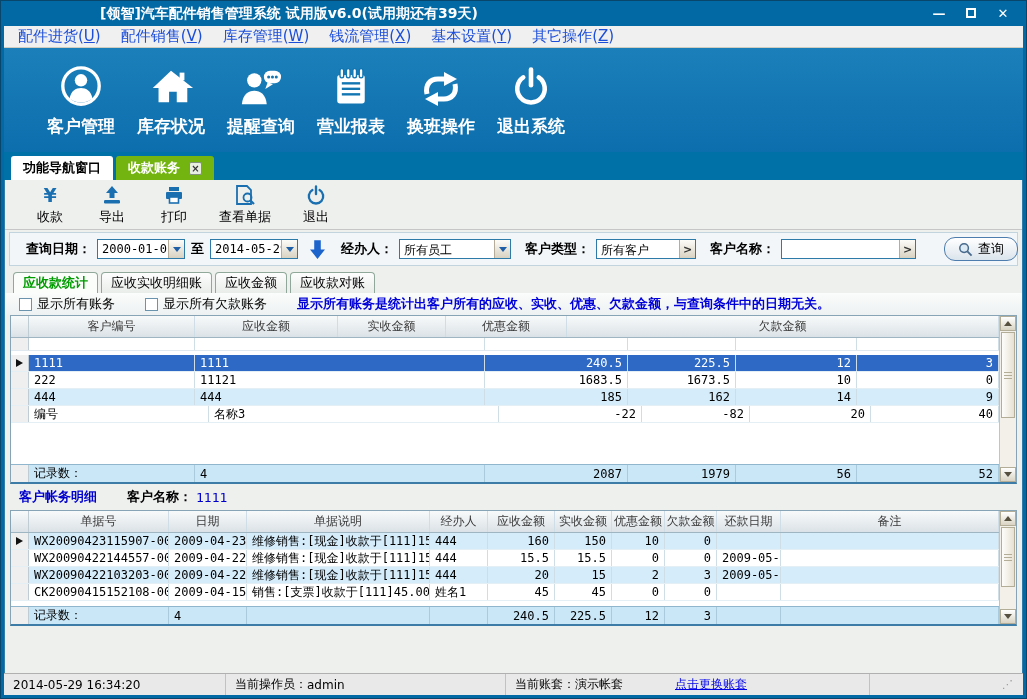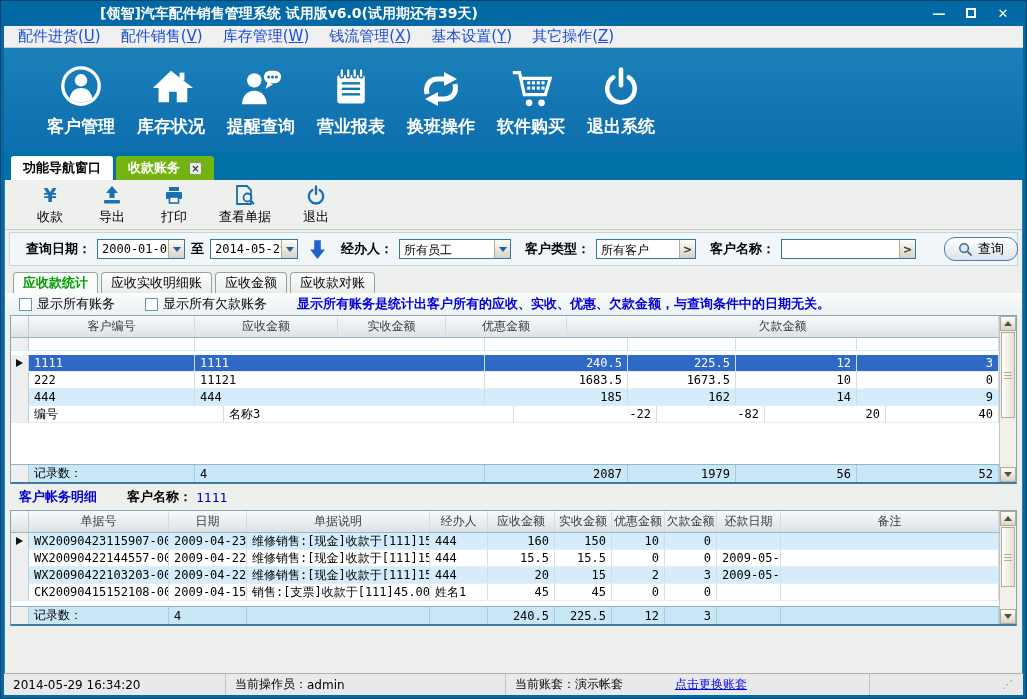--- a/index.html
+++ b/index.html
@@ -194,40 +194,20 @@
             <path d="M10 26c-2-9 3-15 11-15h8" fill="none" stroke="#fff" stroke-width="5"></path>
             <polygon points="27,4 40,11 27,18" fill="#fff"></polygon>
             <path d="M38 16c2 9-3 15-11 15h-8" fill="none" stroke="#fff" stroke-width="5"></path>
             <polygon points="21,24 8,31 21,38" fill="#fff"></polygon>
           </svg>
         </span>
         <span class="tb-label">换班操作</span>
       </div>
       <div class="tb-item">
         <span class="tb-icon">
-          <svg width="46" height="44" viewBox="0 0 48 46">
-            <path d="M5 7h7l5 23h22l5-17H14" fill="none" stroke="#fff" stroke-width="3.4"></path>
-            <circle cx="22" cy="38.5" r="3.5" fill="#fff"></circle>
-            <circle cx="35" cy="38.5" r="3.5" fill="#fff"></circle>
-            <g fill="#fff">
-              <rect x="20" y="16" width="3.2" height="3.2"></rect>
-              <rect x="25" y="16" width="3.2" height="3.2"></rect>
-              <rect x="30" y="16" width="3.2" height="3.2"></rect>
-              <rect x="35" y="16" width="3.2" height="3.2"></rect>
-              <rect x="20" y="21.5" width="3.2" height="3.2"></rect>
-              <rect x="25" y="21.5" width="3.2" height="3.2"></rect>
-              <rect x="30" y="21.5" width="3.2" height="3.2"></rect>
-              <rect x="35" y="21.5" width="3.2" height="3.2"></rect>
-            </g>
-          </svg>
-        </span>
-        <span class="tb-label">软件购买</span>
-      </div>
-      <div class="tb-item">
-        <span class="tb-icon">
           <svg width="44" height="46" viewBox="0 0 48 48">
             <path d="M15.5 13.5a15 15 0 1 0 17 0" fill="none" stroke="#fff" stroke-width="5" stroke-linecap="round"></path>
             <line x1="24" y1="5" x2="24" y2="22" stroke="#fff" stroke-width="5" stroke-linecap="round"></line>
           </svg>
         </span>
         <span class="tb-label">退出系统</span>
       </div>
     </div>
 
   <div class="tabstrip" id="tabstrip">
@@ -402,21 +382,21 @@
             <span class="g-marker"></span>
             <span class="g-cell" style="width: 166px; justify-content: flex-start;">444</span>
             <span class="g-cell" style="width: 290px; justify-content: flex-start;">444</span>
             <span class="g-cell" style="width: 143px; justify-content: flex-end;">185</span>
             <span class="g-cell" style="width: 108px; justify-content: flex-end;">162</span>
             <span class="g-cell" style="width: 121px; justify-content: flex-end;">14</span>
             <span class="g-cell" style="flex: 1 1 auto; justify-content: flex-end;">9</span>
           </div>
           <div class="g-row g-datarow">
             <span class="g-marker"></span>
-            <span class="g-cell" style="width: 195px; justify-content: flex-start; font-family: Liberation Serif, serif;">编号</span>
+            <span class="g-cell" style="width: 180px; justify-content: flex-start; font-family: Liberation Serif, serif;">编号</span>
             <span class="g-cell" style="width: 290px; justify-content: flex-start;">名称3</span>
             <span class="g-cell" style="width: 143px; justify-content: flex-end;">-22</span>
             <span class="g-cell" style="width: 108px; justify-content: flex-end;">-82</span>
             <span class="g-cell" style="width: 121px; justify-content: flex-end;">20</span>
             <span class="g-cell" style="flex: 1 1 auto; justify-content: flex-end;">40</span>
           </div>
           <div class="g-empty"></div>
           <div class="g-row g-foot">
             <span class="g-marker"></span>
             <span class="g-cell" style="width: 166px; justify-content: flex-start;">记录数：</span>

